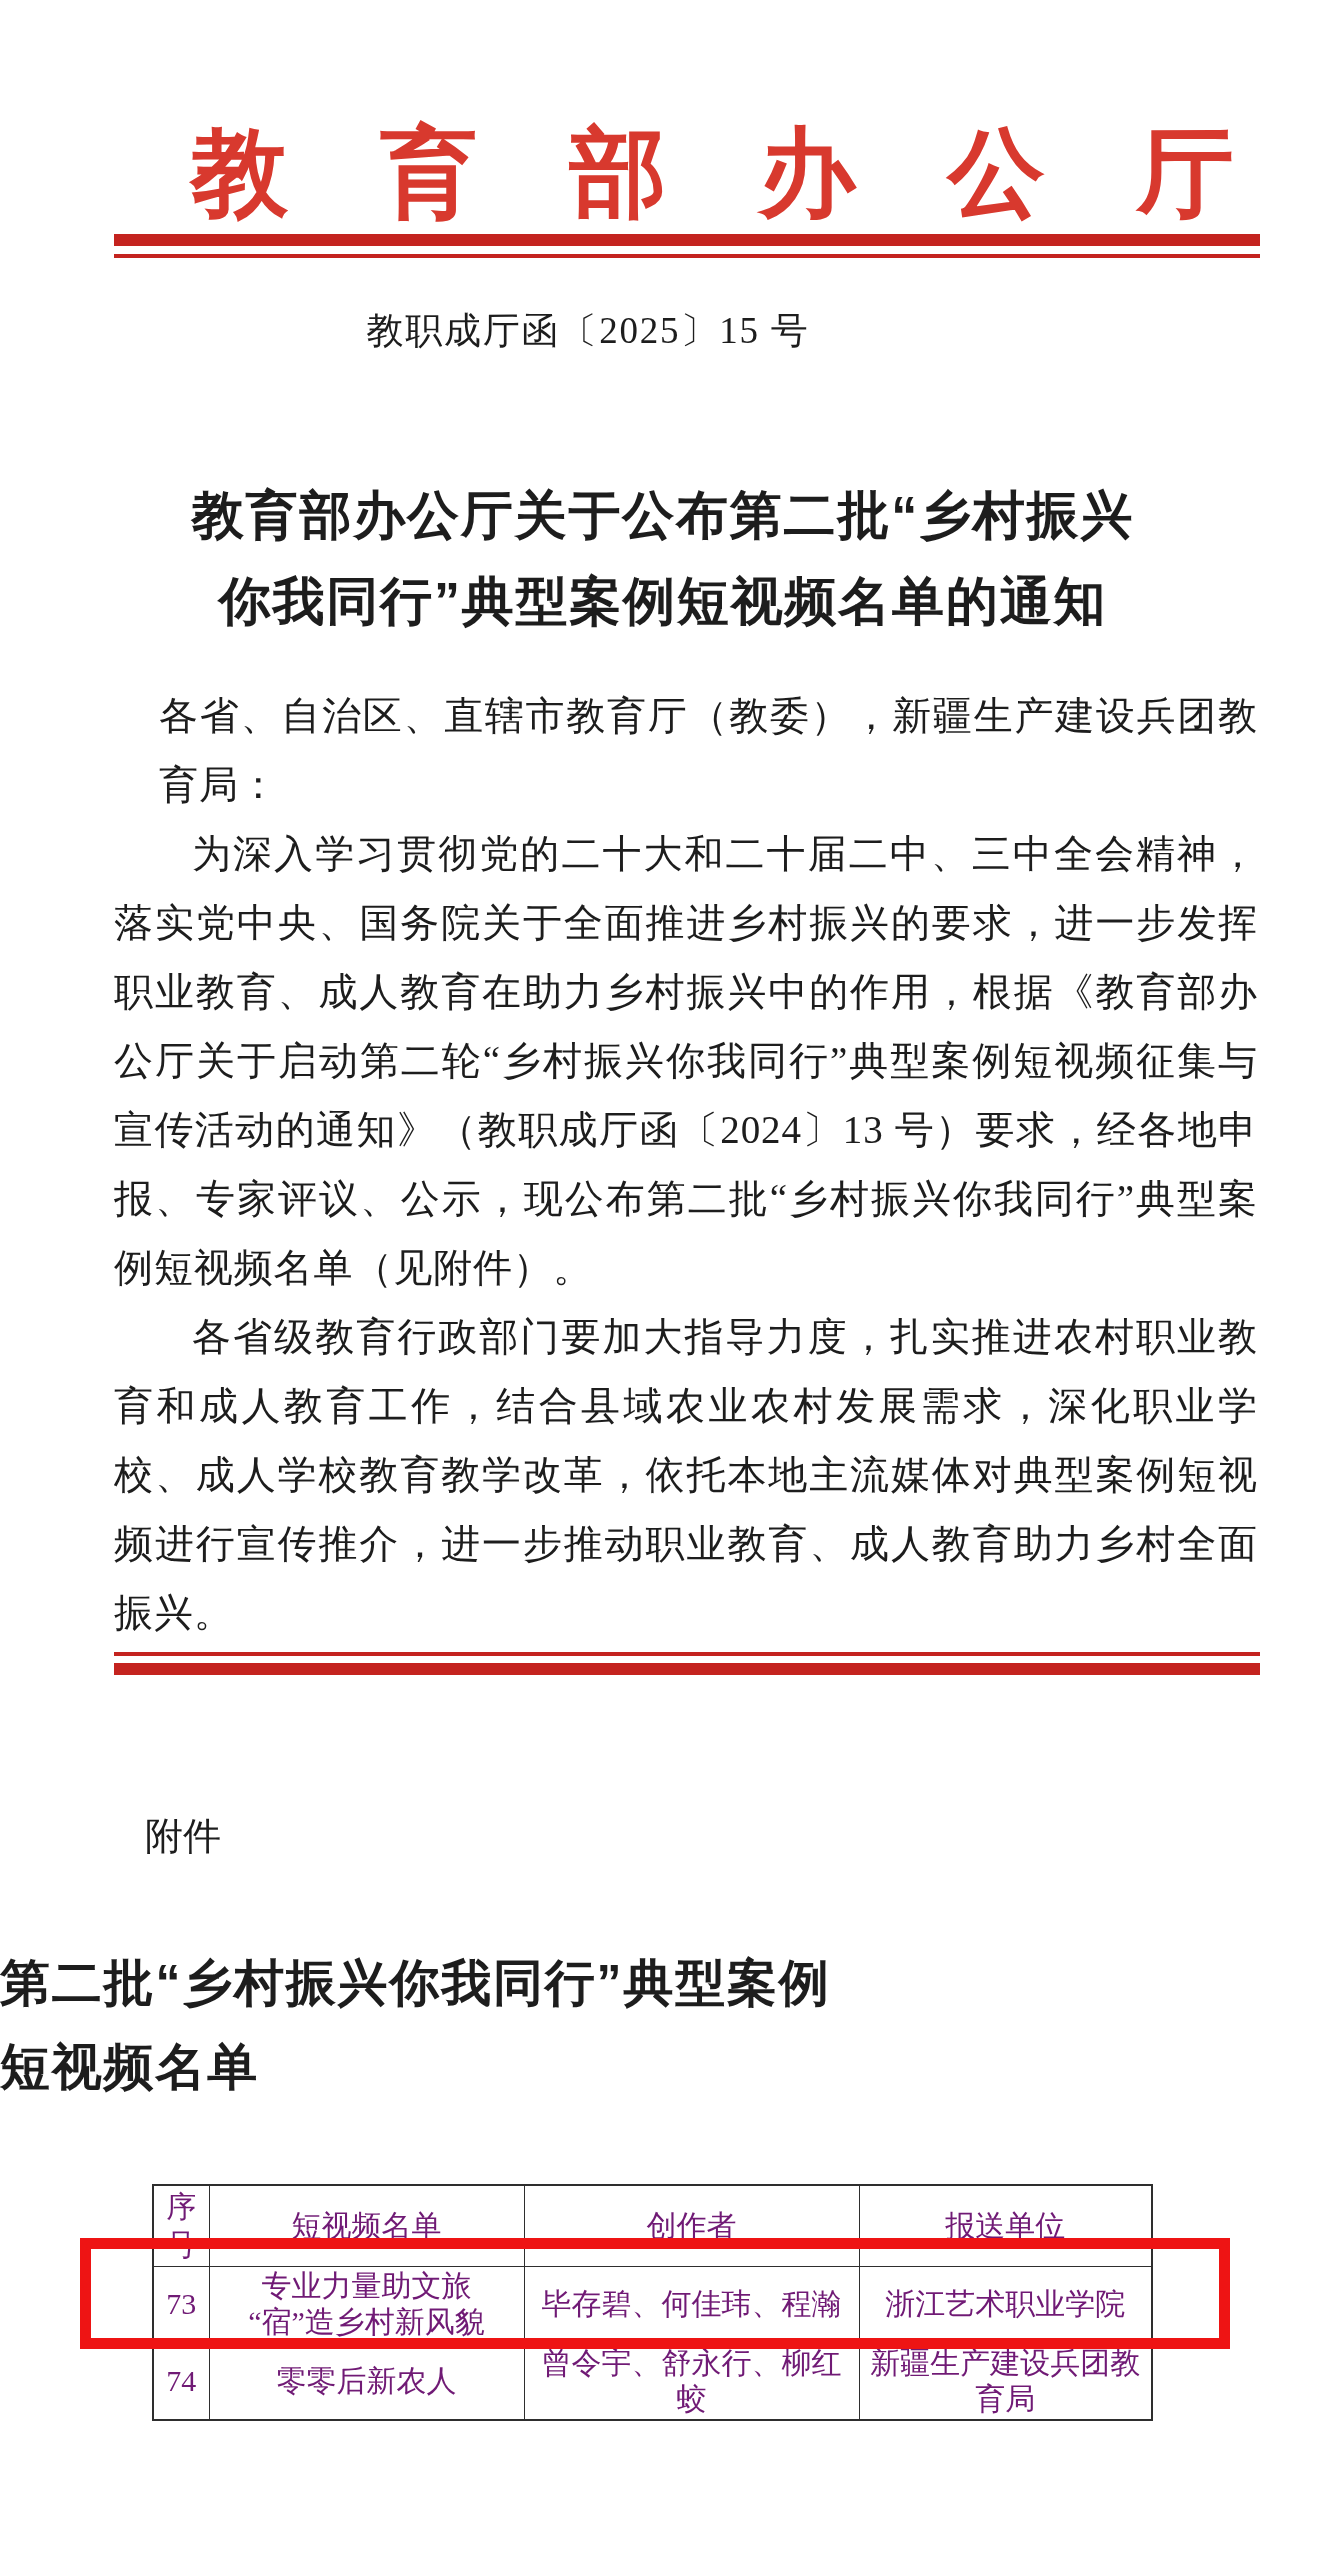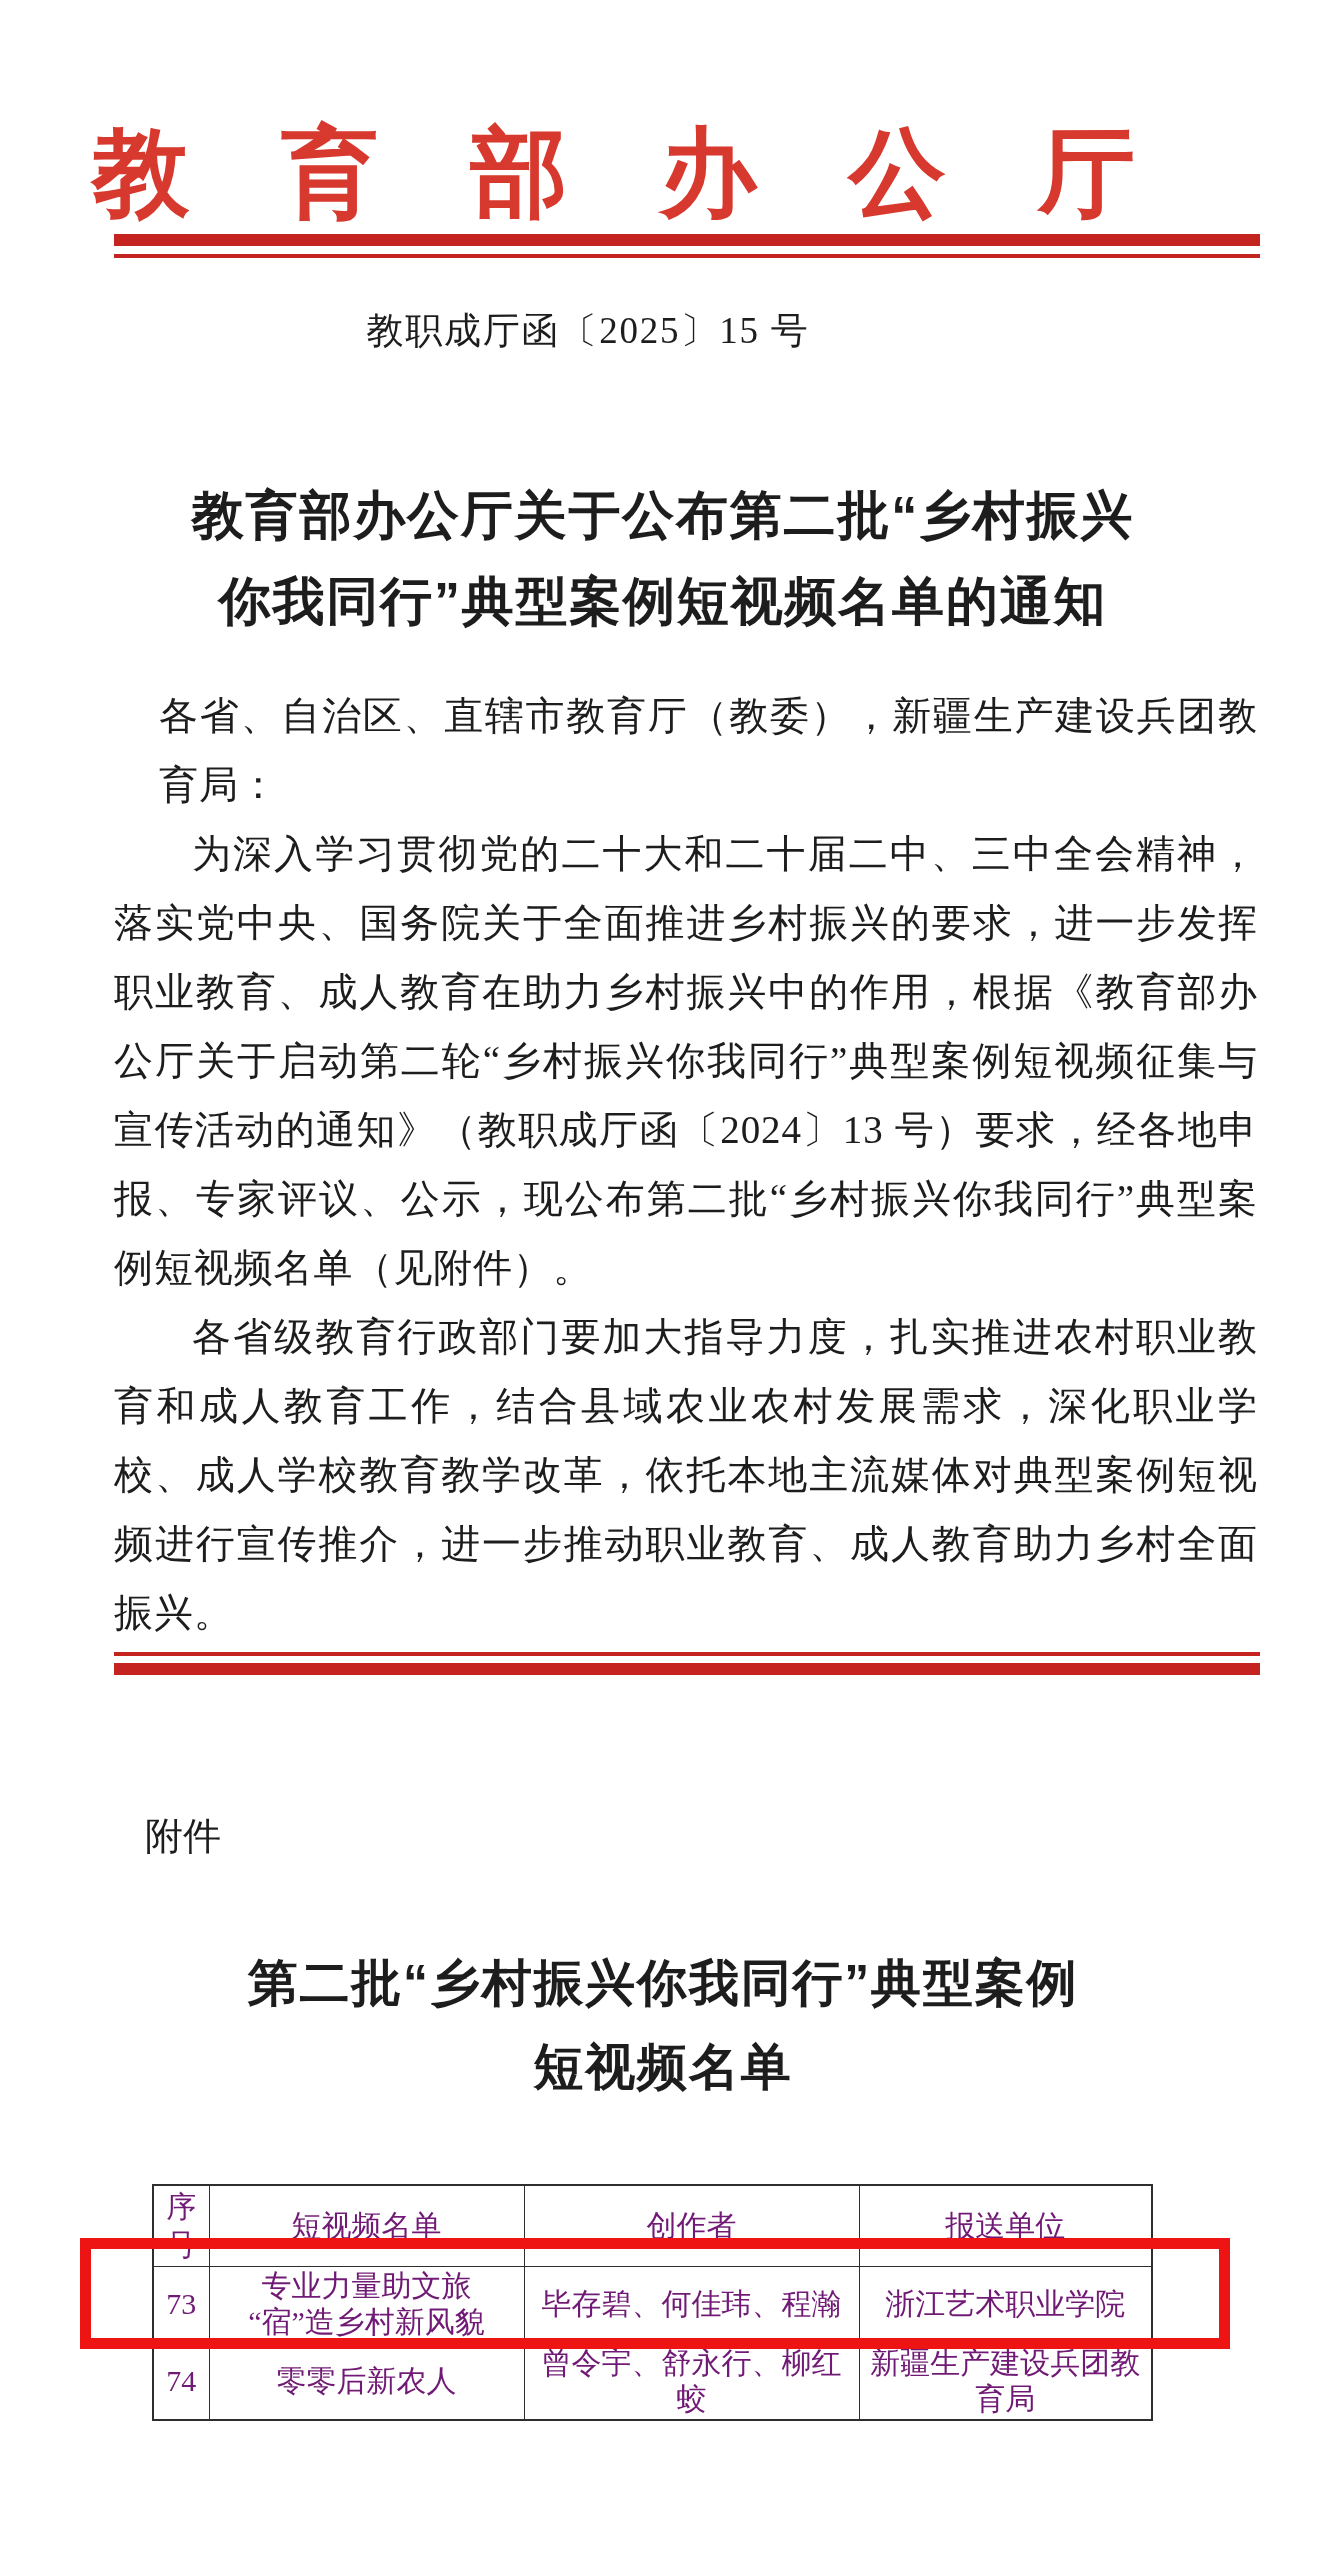--- a/index.html
+++ b/index.html
@@ -8,21 +8,21 @@
     width:1326px;height:2576px;
     margin:0 auto;
     background:#ffffff;
     overflow:hidden;
     font-family:"Liberation Serif","DejaVu Serif",serif;
     color:#1d1d1d;
   }
   
   .agency{
     position:absolute;top:109px;left:0;right:0;
-    text-align:left;
+    text-align:right;
     font-size:97px;font-weight:bold;
     color:#d8392e;
     letter-spacing:0.95em;
     padding-left:0.95em;
     white-space:nowrap;
   }
   .rule{position:absolute;left:114px;width:1146px;background:#c4231f;}
   .rule-thick-top{top:234px;height:11.6px;}
   .rule-thin-top{top:254px;height:3.6px;}
   .rule-thin-bottom{top:1652px;height:3.6px;}
@@ -51,21 +51,21 @@
   }
   .body-text p{margin:0;text-indent:2em;}
   .body-text p.salutation{text-indent:0;margin-left:45px;}
   
   .attach-label{
     position:absolute;top:1811px;left:145px;
     font-size:38px;
   }
   .attach-title{
     position:absolute;top:1941px;left:0;right:0;
-    text-align:center;
+    text-align:left;
     font-family:"Liberation Sans","DejaVu Sans",sans-serif;
     font-weight:bold;
     font-size:50px;line-height:84px;
     letter-spacing:1.8px;
   }
   
   table.cases{
     position:absolute;top:2184px;left:152px;
     border-collapse:collapse;
     table-layout:fixed;

